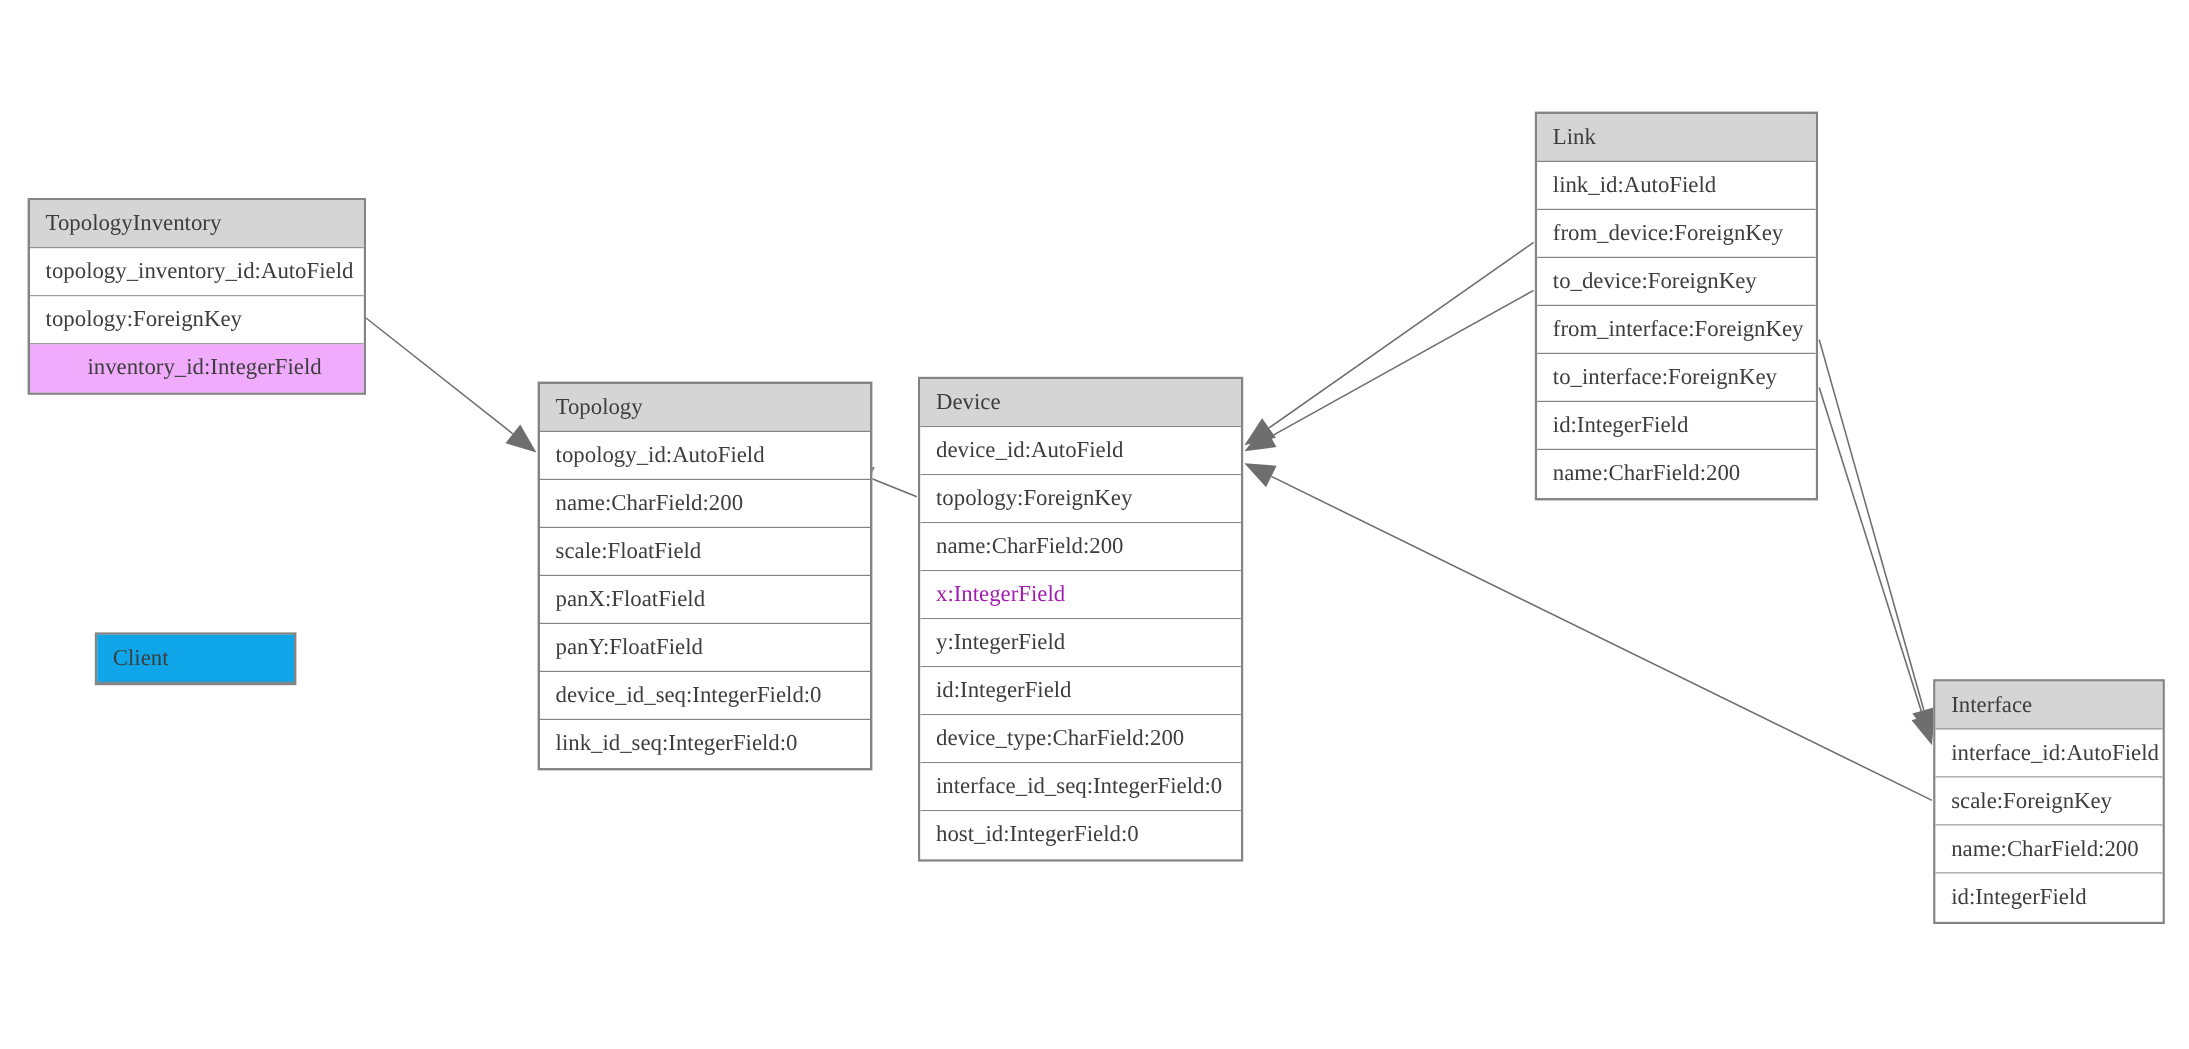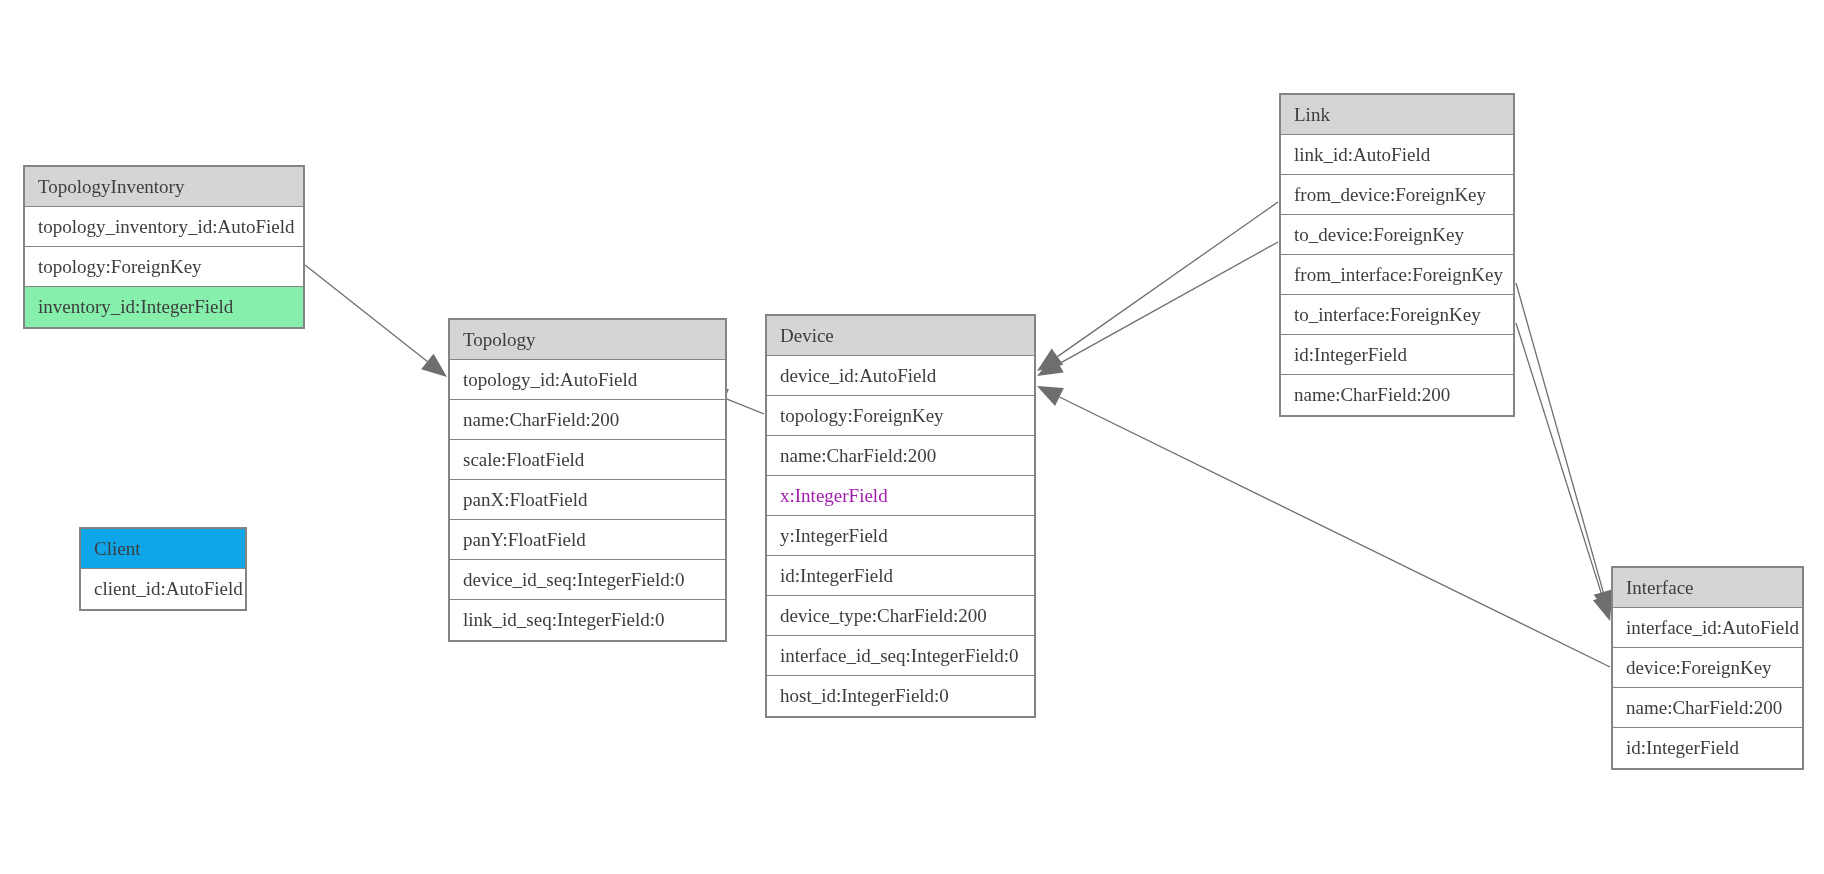--- a/index.html
+++ b/index.html
@@ -88,35 +88,34 @@
       <g>
         <line x1="1516" y1="323" x2="1602.4793742579063" y2="597.1580162644264" stroke="#6e6e6e" stroke-width="1.3"></line>
         <polygon points="1610,621 1592.942580763677,600.1662665612638 1612.0161677521357,594.1497659675889" fill="#6e6e6e"></polygon>
       </g>
     </svg>
   <div id="entities">
       <div class="entity" style="left: 23px; top: 165px; width: 282px; border-color: rgb(132, 132, 132);">
         <div class="entity-header" style="background: rgb(213, 213, 213); color: rgb(61, 61, 61); border-color: rgb(132, 132, 132);">TopologyInventory</div>
         <div class="field-row" style="background: rgb(255, 255, 255); color: rgb(61, 61, 61); border-color: rgb(132, 132, 132);">topology_inventory_id:AutoField</div>
         <div class="field-row" style="background: rgb(255, 255, 255); color: rgb(61, 61, 61); border-color: rgb(132, 132, 132);">topology:ForeignKey</div>
-        <div class="field-row" style="background: #86efac; color: rgb(61, 61, 61); border-color: rgb(132, 132, 132);">inventory_id:IntegerField</div>
+        <div class="field-row" style="background: #f0abfc; color: rgb(61, 61, 61); border-color: rgb(132, 132, 132); text-align: center;">inventory_id:IntegerField</div>
       </div>
       <div class="entity" style="left: 448px; top: 318px; width: 279px; border-color: rgb(132, 132, 132);">
         <div class="entity-header" style="background: rgb(213, 213, 213); color: rgb(61, 61, 61); border-color: rgb(132, 132, 132);">Topology</div>
         <div class="field-row" style="background: rgb(255, 255, 255); color: rgb(61, 61, 61); border-color: rgb(132, 132, 132);">topology_id:AutoField</div>
         <div class="field-row" style="background: rgb(255, 255, 255); color: rgb(61, 61, 61); border-color: rgb(132, 132, 132);">name:CharField:200</div>
         <div class="field-row" style="background: rgb(255, 255, 255); color: rgb(61, 61, 61); border-color: rgb(132, 132, 132);">scale:FloatField</div>
         <div class="field-row" style="background: rgb(255, 255, 255); color: rgb(61, 61, 61); border-color: rgb(132, 132, 132);">panX:FloatField</div>
         <div class="field-row" style="background: rgb(255, 255, 255); color: rgb(61, 61, 61); border-color: rgb(132, 132, 132);">panY:FloatField</div>
         <div class="field-row" style="background: rgb(255, 255, 255); color: rgb(61, 61, 61); border-color: rgb(132, 132, 132);">device_id_seq:IntegerField:0</div>
         <div class="field-row" style="background: rgb(255, 255, 255); color: rgb(61, 61, 61); border-color: rgb(132, 132, 132);">link_id_seq:IntegerField:0</div>
       </div>
       <div class="entity" style="left: 79px; top: 527px; width: 168px; border-color: rgb(132, 132, 132);">
         <div class="entity-header" style="background: #0ea5e9; color: rgb(61, 61, 61); border-color: rgb(132, 132, 132);">Client</div>
-        <div class="field-row" style="background: rgb(255, 255, 255); color: rgb(61, 61, 61); border-color: rgb(132, 132, 132);">client_id:AutoField</div>
       </div>
       <div class="entity" style="left: 765px; top: 314px; width: 271px; border-color: rgb(132, 132, 132);">
         <div class="entity-header" style="background: rgb(213, 213, 213); color: rgb(61, 61, 61); border-color: rgb(132, 132, 132);">Device</div>
         <div class="field-row" style="background: rgb(255, 255, 255); color: rgb(61, 61, 61); border-color: rgb(132, 132, 132);">device_id:AutoField</div>
         <div class="field-row" style="background: rgb(255, 255, 255); color: rgb(61, 61, 61); border-color: rgb(132, 132, 132);">topology:ForeignKey</div>
         <div class="field-row" style="background: rgb(255, 255, 255); color: rgb(61, 61, 61); border-color: rgb(132, 132, 132);">name:CharField:200</div>
         <div class="field-row" style="background: rgb(255, 255, 255); color: #a21caf; border-color: rgb(132, 132, 132);">x:IntegerField</div>
         <div class="field-row" style="background: rgb(255, 255, 255); color: rgb(61, 61, 61); border-color: rgb(132, 132, 132);">y:IntegerField</div>
         <div class="field-row" style="background: rgb(255, 255, 255); color: rgb(61, 61, 61); border-color: rgb(132, 132, 132);">id:IntegerField</div>
         <div class="field-row" style="background: rgb(255, 255, 255); color: rgb(61, 61, 61); border-color: rgb(132, 132, 132);">device_type:CharField:200</div>
@@ -129,18 +128,18 @@
         <div class="field-row" style="background: rgb(255, 255, 255); color: rgb(61, 61, 61); border-color: rgb(132, 132, 132);">from_device:ForeignKey</div>
         <div class="field-row" style="background: rgb(255, 255, 255); color: rgb(61, 61, 61); border-color: rgb(132, 132, 132);">to_device:ForeignKey</div>
         <div class="field-row" style="background: rgb(255, 255, 255); color: rgb(61, 61, 61); border-color: rgb(132, 132, 132);">from_interface:ForeignKey</div>
         <div class="field-row" style="background: rgb(255, 255, 255); color: rgb(61, 61, 61); border-color: rgb(132, 132, 132);">to_interface:ForeignKey</div>
         <div class="field-row" style="background: rgb(255, 255, 255); color: rgb(61, 61, 61); border-color: rgb(132, 132, 132);">id:IntegerField</div>
         <div class="field-row" style="background: rgb(255, 255, 255); color: rgb(61, 61, 61); border-color: rgb(132, 132, 132);">name:CharField:200</div>
       </div>
       <div class="entity" style="left: 1611px; top: 566px; width: 193px; border-color: rgb(132, 132, 132);">
         <div class="entity-header" style="background: rgb(213, 213, 213); color: rgb(61, 61, 61); border-color: rgb(132, 132, 132);">Interface</div>
         <div class="field-row" style="background: rgb(255, 255, 255); color: rgb(61, 61, 61); border-color: rgb(132, 132, 132);">interface_id:AutoField</div>
-        <div class="field-row" style="background: rgb(255, 255, 255); color: rgb(61, 61, 61); border-color: rgb(132, 132, 132);">device:ForeignKey</div>
+        <div class="field-row" style="background: rgb(255, 255, 255); color: rgb(61, 61, 61); border-color: rgb(132, 132, 132);">scale:ForeignKey</div>
         <div class="field-row" style="background: rgb(255, 255, 255); color: rgb(61, 61, 61); border-color: rgb(132, 132, 132);">name:CharField:200</div>
         <div class="field-row" style="background: rgb(255, 255, 255); color: rgb(61, 61, 61); border-color: rgb(132, 132, 132);">id:IntegerField</div>
       </div>
     </div>
 </div>
 
 </body></html>

